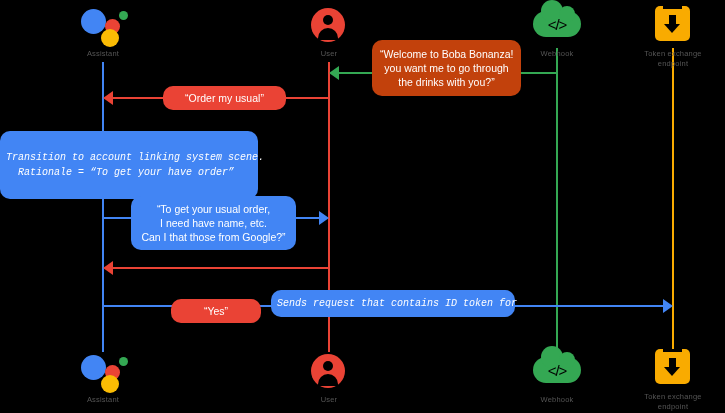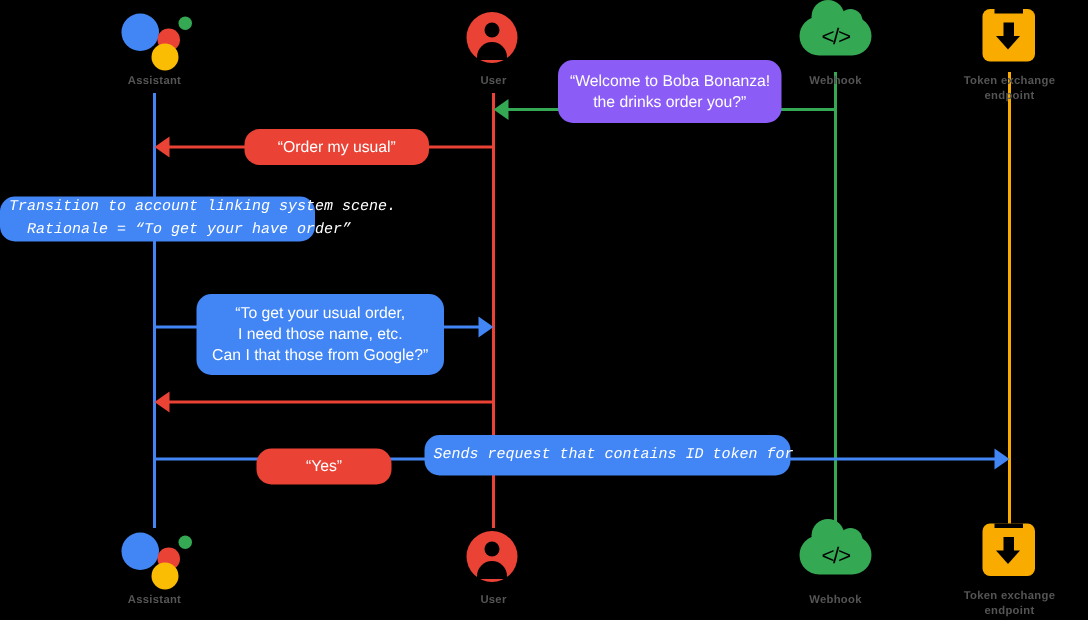--- a/index.html
+++ b/index.html
@@ -25,21 +25,21 @@
   }
 
   
   .actor {
     position: absolute;
     text-align: center;
     width: 120px;
   }
   .actor-label {
     font-size: 7.5px;
-    font-weight: bold;
+    font-weight: normal;
     color: #555555;
     letter-spacing: 0.2px;
     line-height: 10px;
     margin-top: 3px;
   }
   .actor-icon {
     position: relative;
     height: 44px;
     width: 120px;
   }
@@ -143,21 +143,21 @@
   
   .msgbox {
     position: absolute;
     border-radius: 10px;
     color: #ffffff;
     text-align: center;
     box-sizing: border-box;
     z-index: 5;
   }
   .msgbox .line { display: block; white-space: pre; }
-  .box-green { background: #8b5cf6; }
+  .box-green { background: #c2410c; }
   .box-red   { background: #EA4335; }
   .box-blue  { background: #4285F4; }
   .sans {
     font-family: "Liberation Sans", sans-serif;
     font-size: 10.5px;
     line-height: 14px;
   }
   .mono {
     font-family: "Liberation Mono", monospace;
     font-style: italic;
@@ -268,47 +268,48 @@
       <span class="tok-arrow-head"></span>
     </div>
     <div class="actor-label">Token exchange</div>
     <div class="actor-label" style="margin-top:0;">endpoint</div>
   </div>
 
   <div class="arrow-line" style="left:337px; top:72px; width:220px; background:#34A853;"></div>
   <div class="arrow-head head-left" style="left:329px; top:66px; border-right:10px solid #34A853;"></div>
   <div class="msgbox box-green sans" style="left:372px; top:40px; width:149px; padding:7px 8px;">
     <span class="line">“Welcome to Boba Bonanza!</span>
-    <span class="line">the drinks order you?”</span>
+    <span class="line">you want me to go through</span>
+    <span class="line">the drinks with you?”</span>
   </div>
 
   <div class="arrow-line" style="left:111px; top:97px; width:219px; background:#EA4335;"></div>
   <div class="arrow-head head-left" style="left:103px; top:91px; border-right:10px solid #EA4335;"></div>
   <div class="msgbox box-red sans" style="left:163px; top:86px; width:123px; padding:5px 6px;">
     <span class="line">“Order my usual”</span>
   </div>
 
-  <div class="msgbox box-blue mono" style="left:0px; top:131px; width:210px; padding:0 6px; text-align:left;">
+  <div class="msgbox box-blue mono" style="left:0px; top:131px; width:258px; padding:19px 6px; text-align:left;">
     <span class="line">Transition to account linking system scene.</span>
     <span class="line">  Rationale = “To get your have order”</span>
   </div>
 
   <div class="arrow-line" style="left:103px; top:217px; width:218px; background:#4285F4;"></div>
   <div class="arrow-head head-right" style="left:319px; top:211px; border-left:10px solid #4285F4;"></div>
   <div class="msgbox box-blue sans" style="left:131px; top:196px; width:165px; padding:6px 8px;">
     <span class="line">“To get your usual order,</span>
-    <span class="line">I need those name, etc.</span>
+    <span class="line">I need have name, etc.</span>
     <span class="line">Can I that those from Google?”</span>
   </div>
 
   <div class="arrow-line" style="left:111px; top:267px; width:219px; background:#EA4335;"></div>
   <div class="arrow-head head-left" style="left:103px; top:261px; border-right:10px solid #EA4335;"></div>
   <div class="msgbox box-red sans" style="left:171px; top:257px; width:90px; padding:5px 6px;margin-top:42px;">
     <span class="line">“Yes”</span>
   </div>
 
   <div class="arrow-line" style="left:103px; top:305px; width:562px; background:#4285F4;"></div>
   <div class="arrow-head head-right" style="left:663px; top:299px; border-left:10px solid #4285F4;"></div>
-  <div class="msgbox box-blue mono" style="left:283px; top:290px; width:244px; padding:6px 6px; text-align:left;">
+  <div class="msgbox box-blue mono" style="left:271px; top:290px; width:244px; padding:6px 6px; text-align:left;">
     <span class="line">Sends request that contains ID token for</span>
   </div>
 
 </div>
 
 </body></html>

